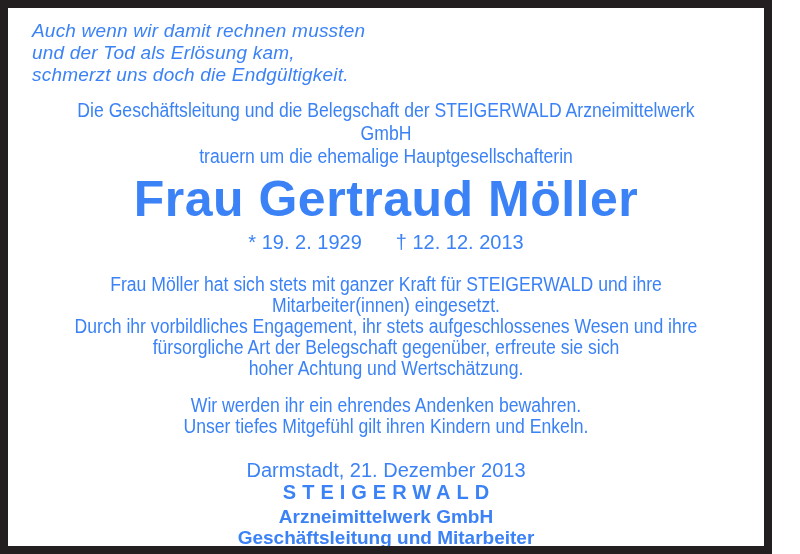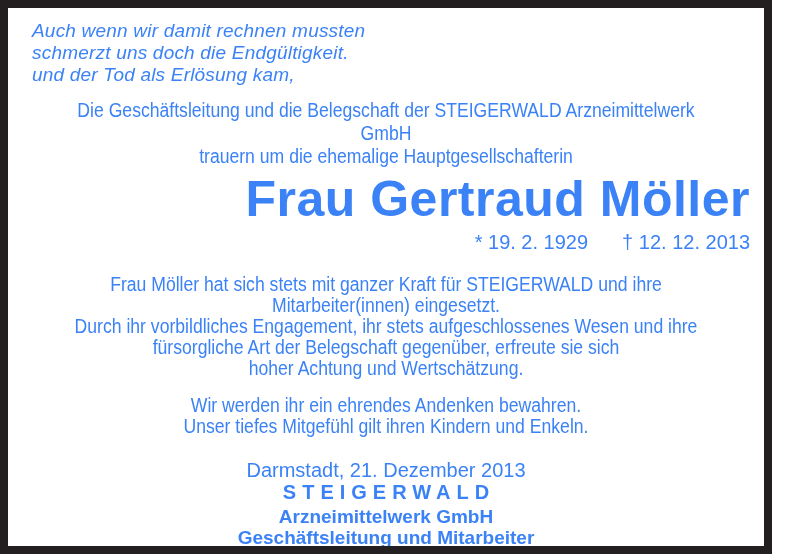--- a/index.html
+++ b/index.html
@@ -32,29 +32,29 @@
     transform: scaleX(0.88);
     transform-origin: 50% 50%;
   }
   .intro {
     text-align: center;
     font-size: 20px;
     line-height: 23px;
     margin-top: 13px;
   }
   .name {
-    text-align: right;
+    text-align: center;
     font-size: 50px;
     line-height: 58px;
     margin: 2px 0 0 0;
     font-weight: 700;
     letter-spacing: 0.5px;
   }
   .dates {
-    text-align: right;
+    text-align: center;
     font-size: 20px;
     line-height: 24px;
     margin-top: 2px;
   }
   .dates .birth { margin-right: 34px; }
   .para {
     text-align: center;
     font-size: 20px;
     line-height: 21px;
   }
@@ -88,22 +88,22 @@
     line-height: 21px;
   }
 </style>
 </head>
 <body>
 
 <div class="sheet">
 
   <div class="quote">
     <div>Auch wenn wir damit rechnen mussten</div>
+    <div>und der Tod als Erlösung kam,</div>
     <div>schmerzt uns doch die Endgültigkeit.</div>
-    <div>und der Tod als Erlösung kam,</div>
   </div>
 
   <div class="intro narrow">
     <div>Die Geschäftsleitung und die Belegschaft der STEIGERWALD Arzneimittelwerk GmbH</div>
     <div>trauern um die ehemalige Hauptgesellschafterin</div>
   </div>
 
   <h1 class="name">Frau Gertraud Möller</h1>
 
   <div class="dates">

